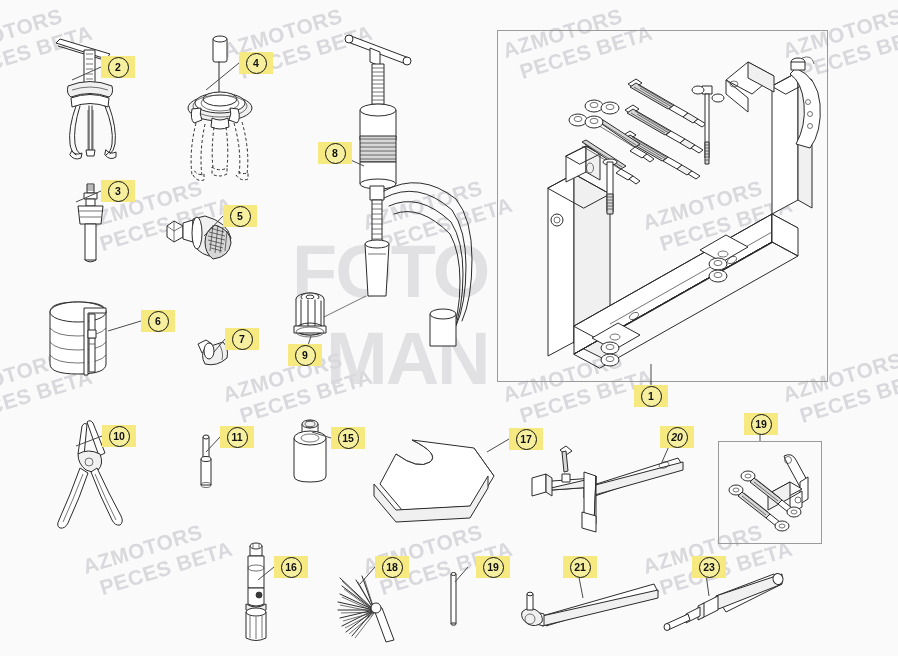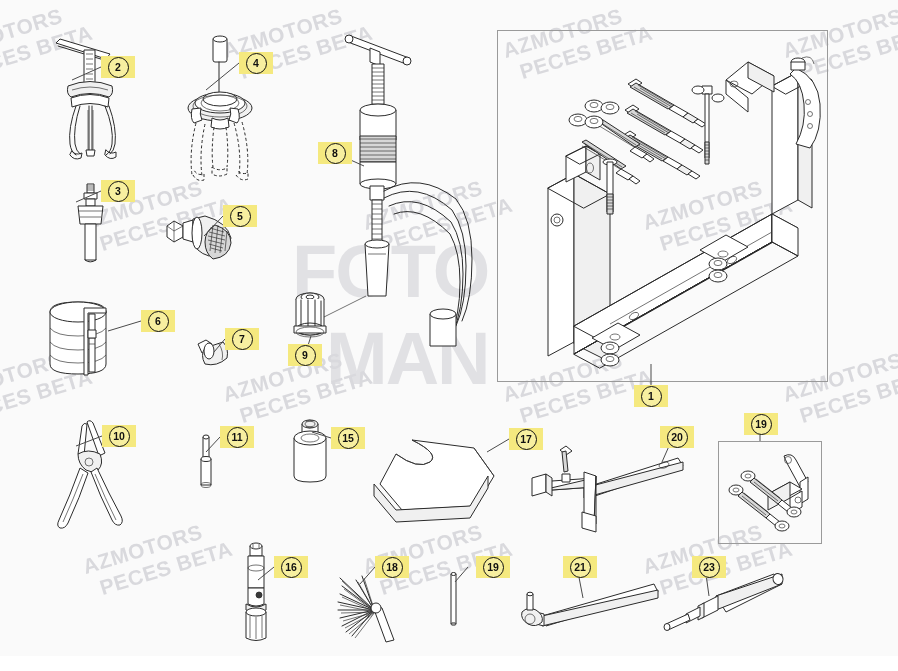--- a/index.html
+++ b/index.html
@@ -659,21 +659,21 @@
     </div>
   <div class="callout" style="left:509px;top:428px;">
       <span class="circ">17</span>
     </div>
   <div class="callout" style="left:375px;top:556px;">
       <span class="circ">18</span>
     </div>
   <div class="callout" style="left:468px;top:556px;margin-left:8px;">
       <span class="circ">19</span>
     </div>
-  <div class="callout" style="left:660px;top:426px;">
+  <div class="callout" style="left:660px;top:426px;font-style:italic;">
       <span class="circ">20</span>
     </div>
   <div class="callout" style="left:563px;top:556px;align-items:flex-end;">
       <span class="circ">21</span>
     </div>
   <div class="callout" style="left:744px;top:413px;">
       <span class="circ">19</span>
     </div>
   <div class="callout" style="left:692px;top:556px;">
       <span class="circ">23</span>

